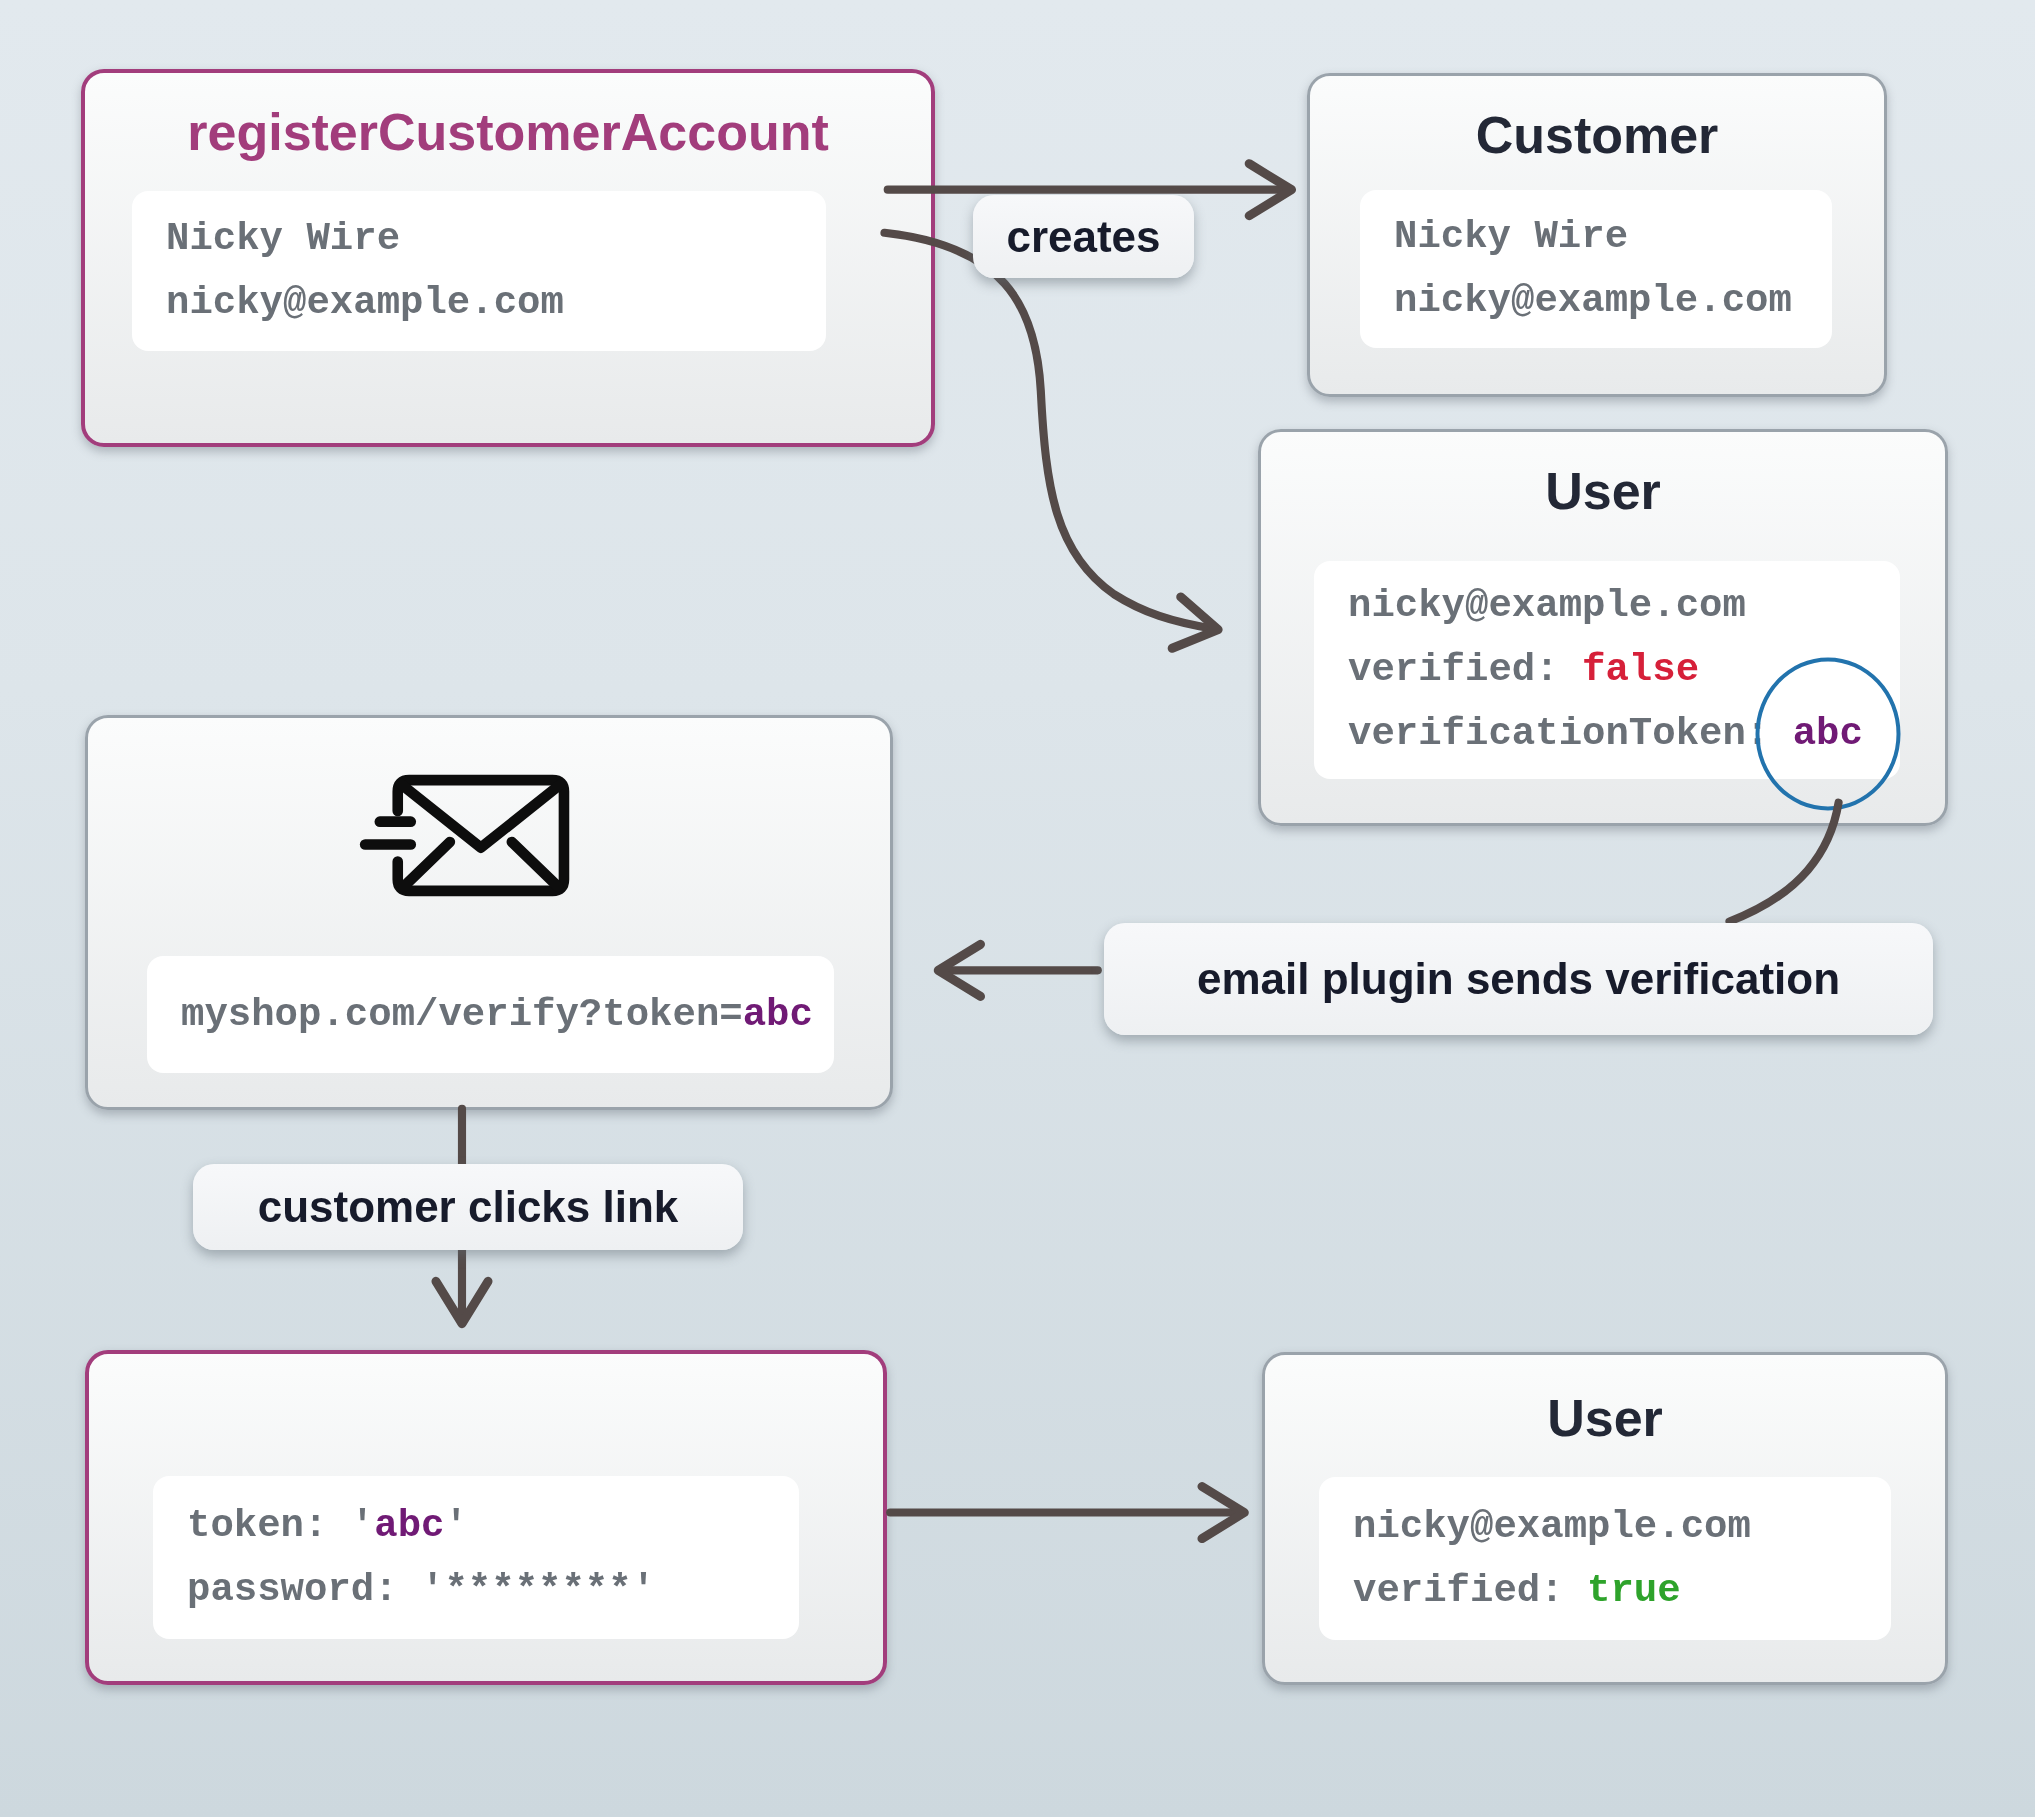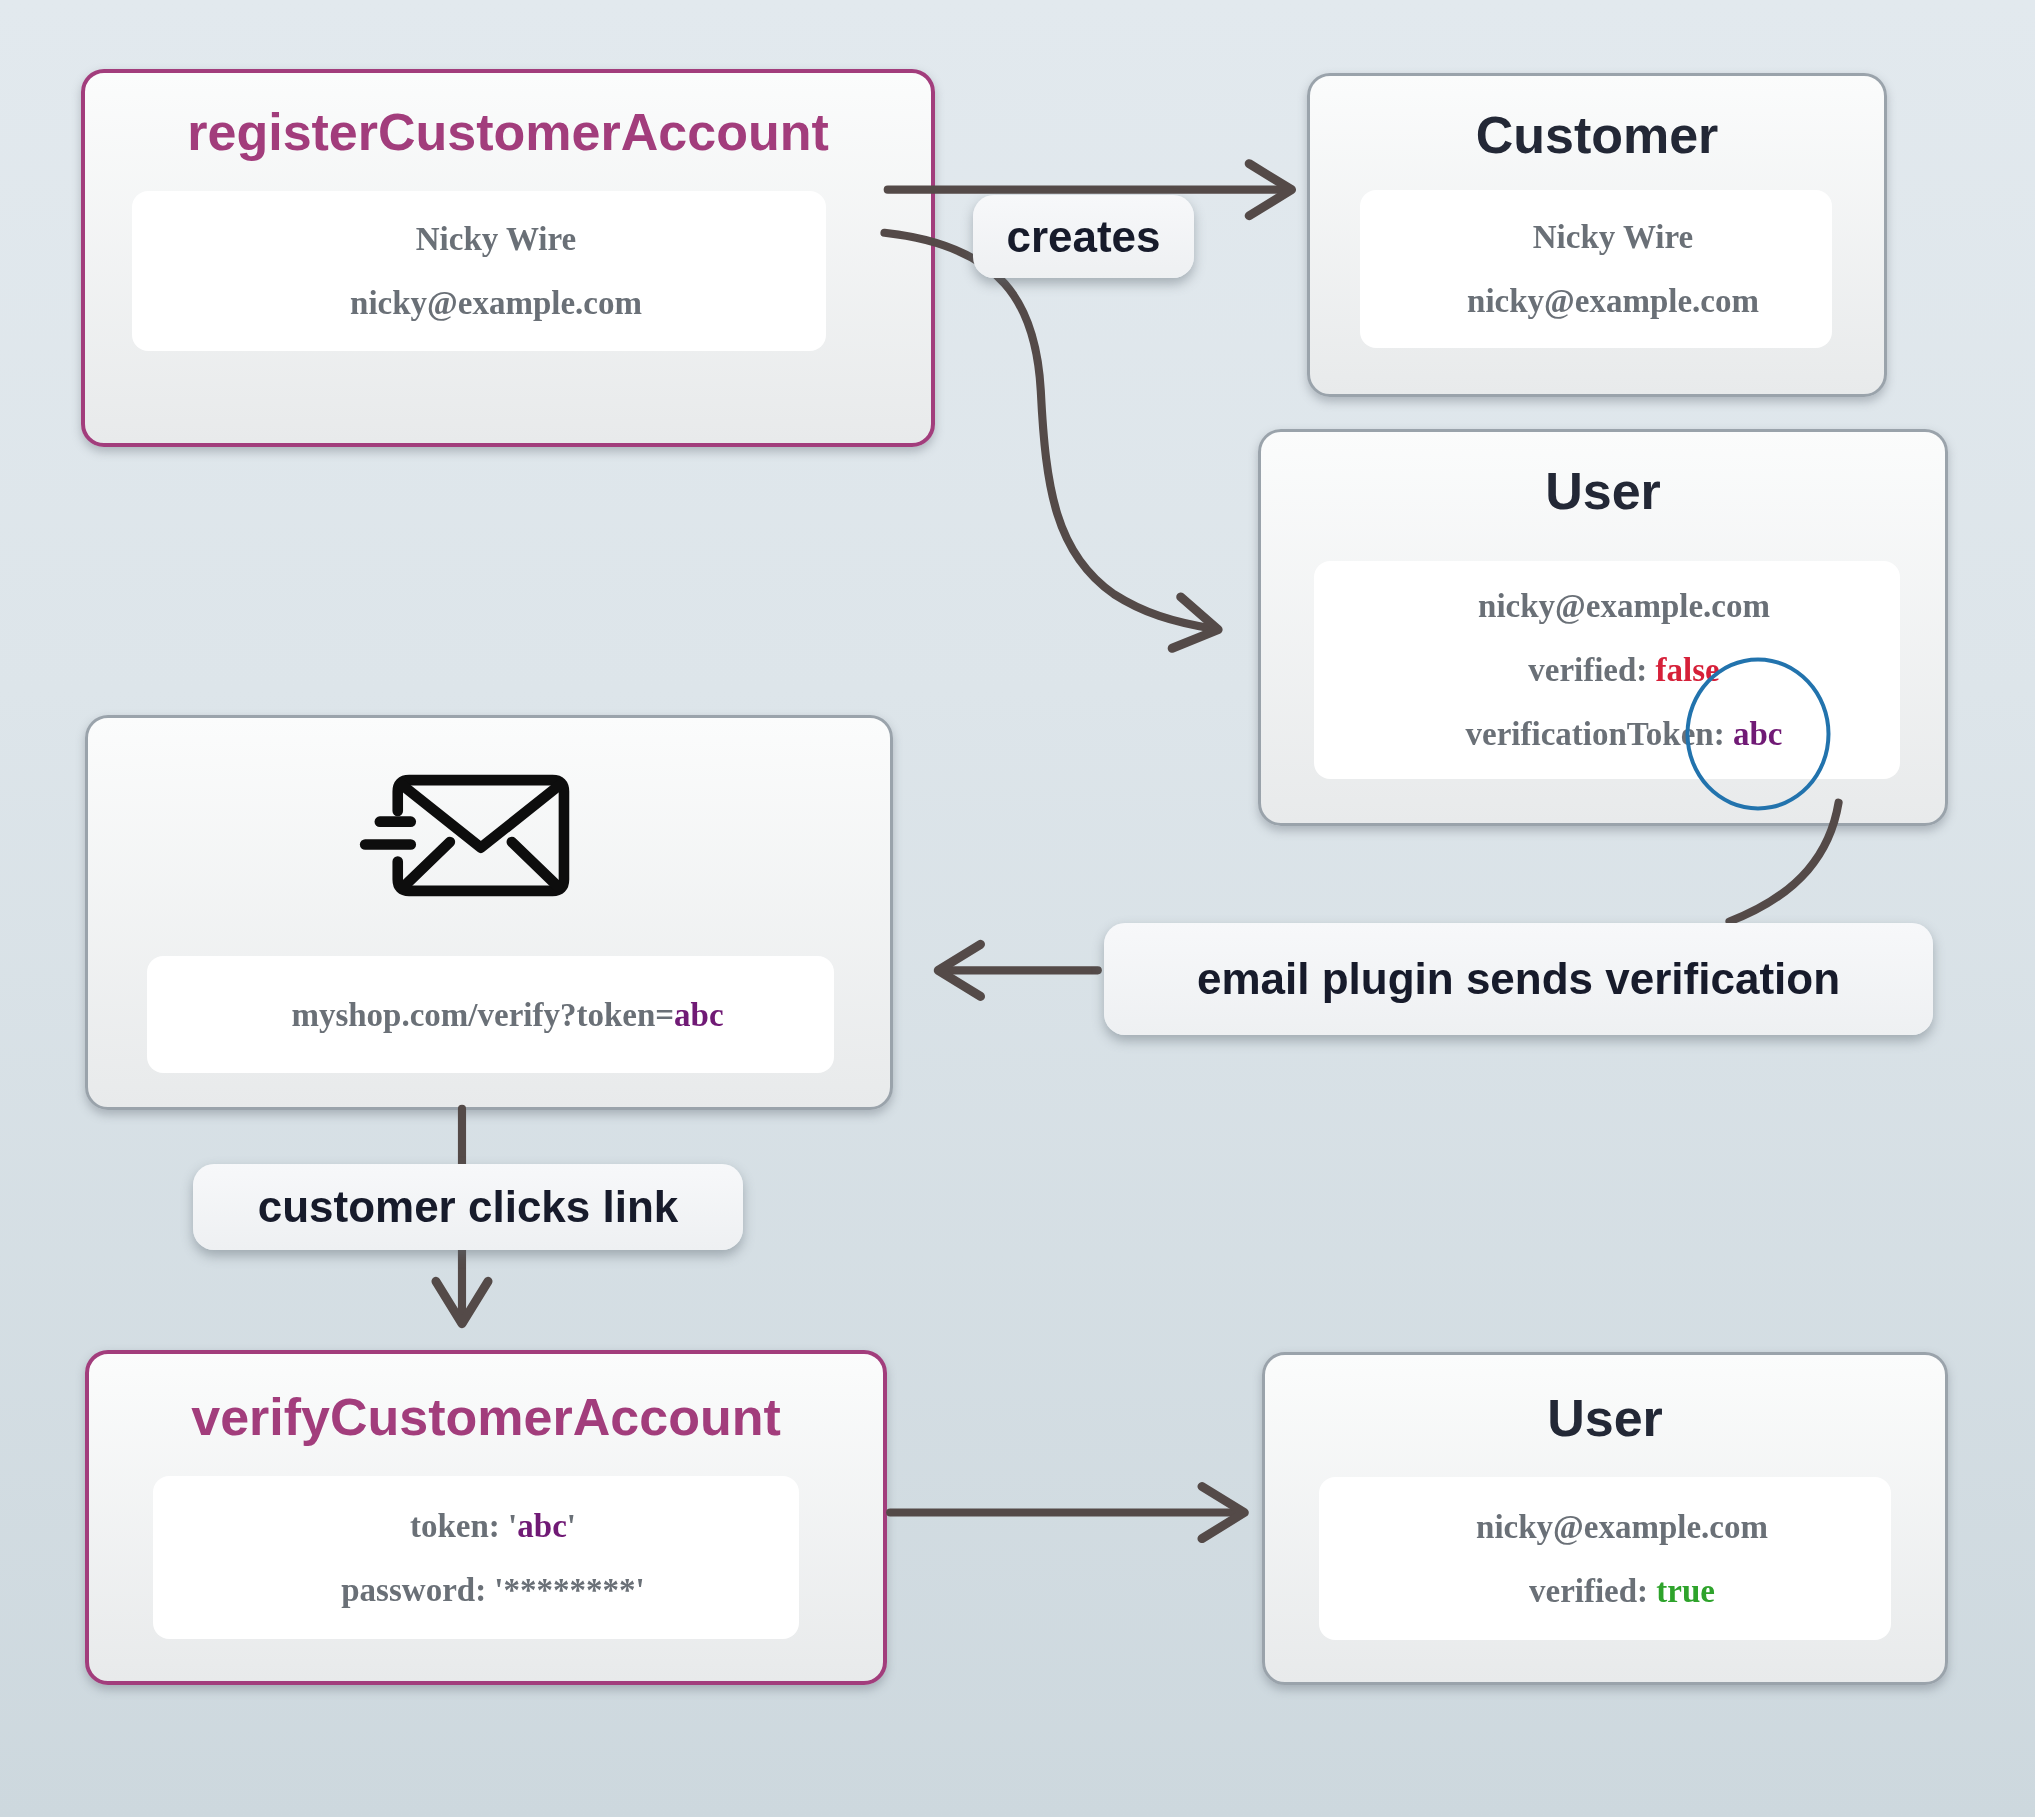--- a/index.html
+++ b/index.html
@@ -13,22 +13,22 @@
     background:linear-gradient(180deg,#fbfcfc 0%,#e8eaeb 100%);
     box-shadow:0 4.1px 9.8px rgba(96,106,115,.38);}
   .box.purple{border:4.1px solid #a23d7c;}
   .box.gray{border:3.3px solid #9aa3ab;}
   .box-title{position:absolute;left:0;width:100%;top:29px;text-align:center;
     font-weight:700;font-size:52px;letter-spacing:0;}
   .box-title.magenta{color:#a23d7c;}
   .box-title.dark{color:#232836;}
   .inner{position:absolute;background:#ffffff;border-radius:16.3px;
     display:flex;flex-direction:column;justify-content:center;padding-left:34px;box-sizing:border-box;}
-  .code-line{font-family:Liberation Serif, serif;font-weight:700;font-size:33px;
-    line-height:64px;color:#6a7077;white-space:pre;text-align:center;}
+  .code-line{font-family:Liberation Mono, monospace;font-weight:700;font-size:39px;
+    line-height:64px;color:#6a7077;white-space:pre;}
   .red{color:#d62039;}
   .green{color:#2ea32b;}
   .blue{color:#701a75;}
   .pill{position:absolute;background:linear-gradient(180deg,#f7f8fa,#eef0f2);
     border-radius:21px;display:flex;align-items:center;justify-content:center;
     font-weight:700;font-size:44px;color:#171b2b;
     box-shadow:0 5.7px 11.4px rgba(96,106,115,.45);}
   .arrow-layer{position:absolute;left:0;top:0;width:2036px;height:1817px;pointer-events:none;}
   .token-wrap{position:relative;display:inline-block;}
   .token-ellipse{position:absolute;left:50%;top:50%;width:137px;height:145px;
@@ -75,21 +75,20 @@
         <path d="M 28 67 L 66 67"></path>
         <path d="M 10 95 L 66 95"></path>
       </g>
     </svg>
     <div class="inner" style="left:59px;top:238px;width:687px;height:117px;">
       <span class="code-line"><span>myshop.com/verify?token=</span><span class="blue">abc</span></span>
     </div>
   </div>
 
   <div class="box purple" style="left:85px;top:1350px;width:794px;height:327px;">
-    <div class="box-title magenta" style="top:33px;">verifyCustomerAccount</div>
     <div class="inner" style="left:64px;top:122px;width:646px;height:163px;">
       <span class="code-line"><span>token: '</span><span class="blue">abc</span><span>'</span></span>
       <span class="code-line">password: '********'</span>
     </div>
   </div>
 
   <div class="box gray" style="left:1262px;top:1352px;width:680px;height:327px;">
     <div class="box-title dark" style="top:33px;">User</div>
     <div class="inner" style="left:54px;top:122px;width:572px;height:163px;">
       <span class="code-line">nicky@example.com</span>

